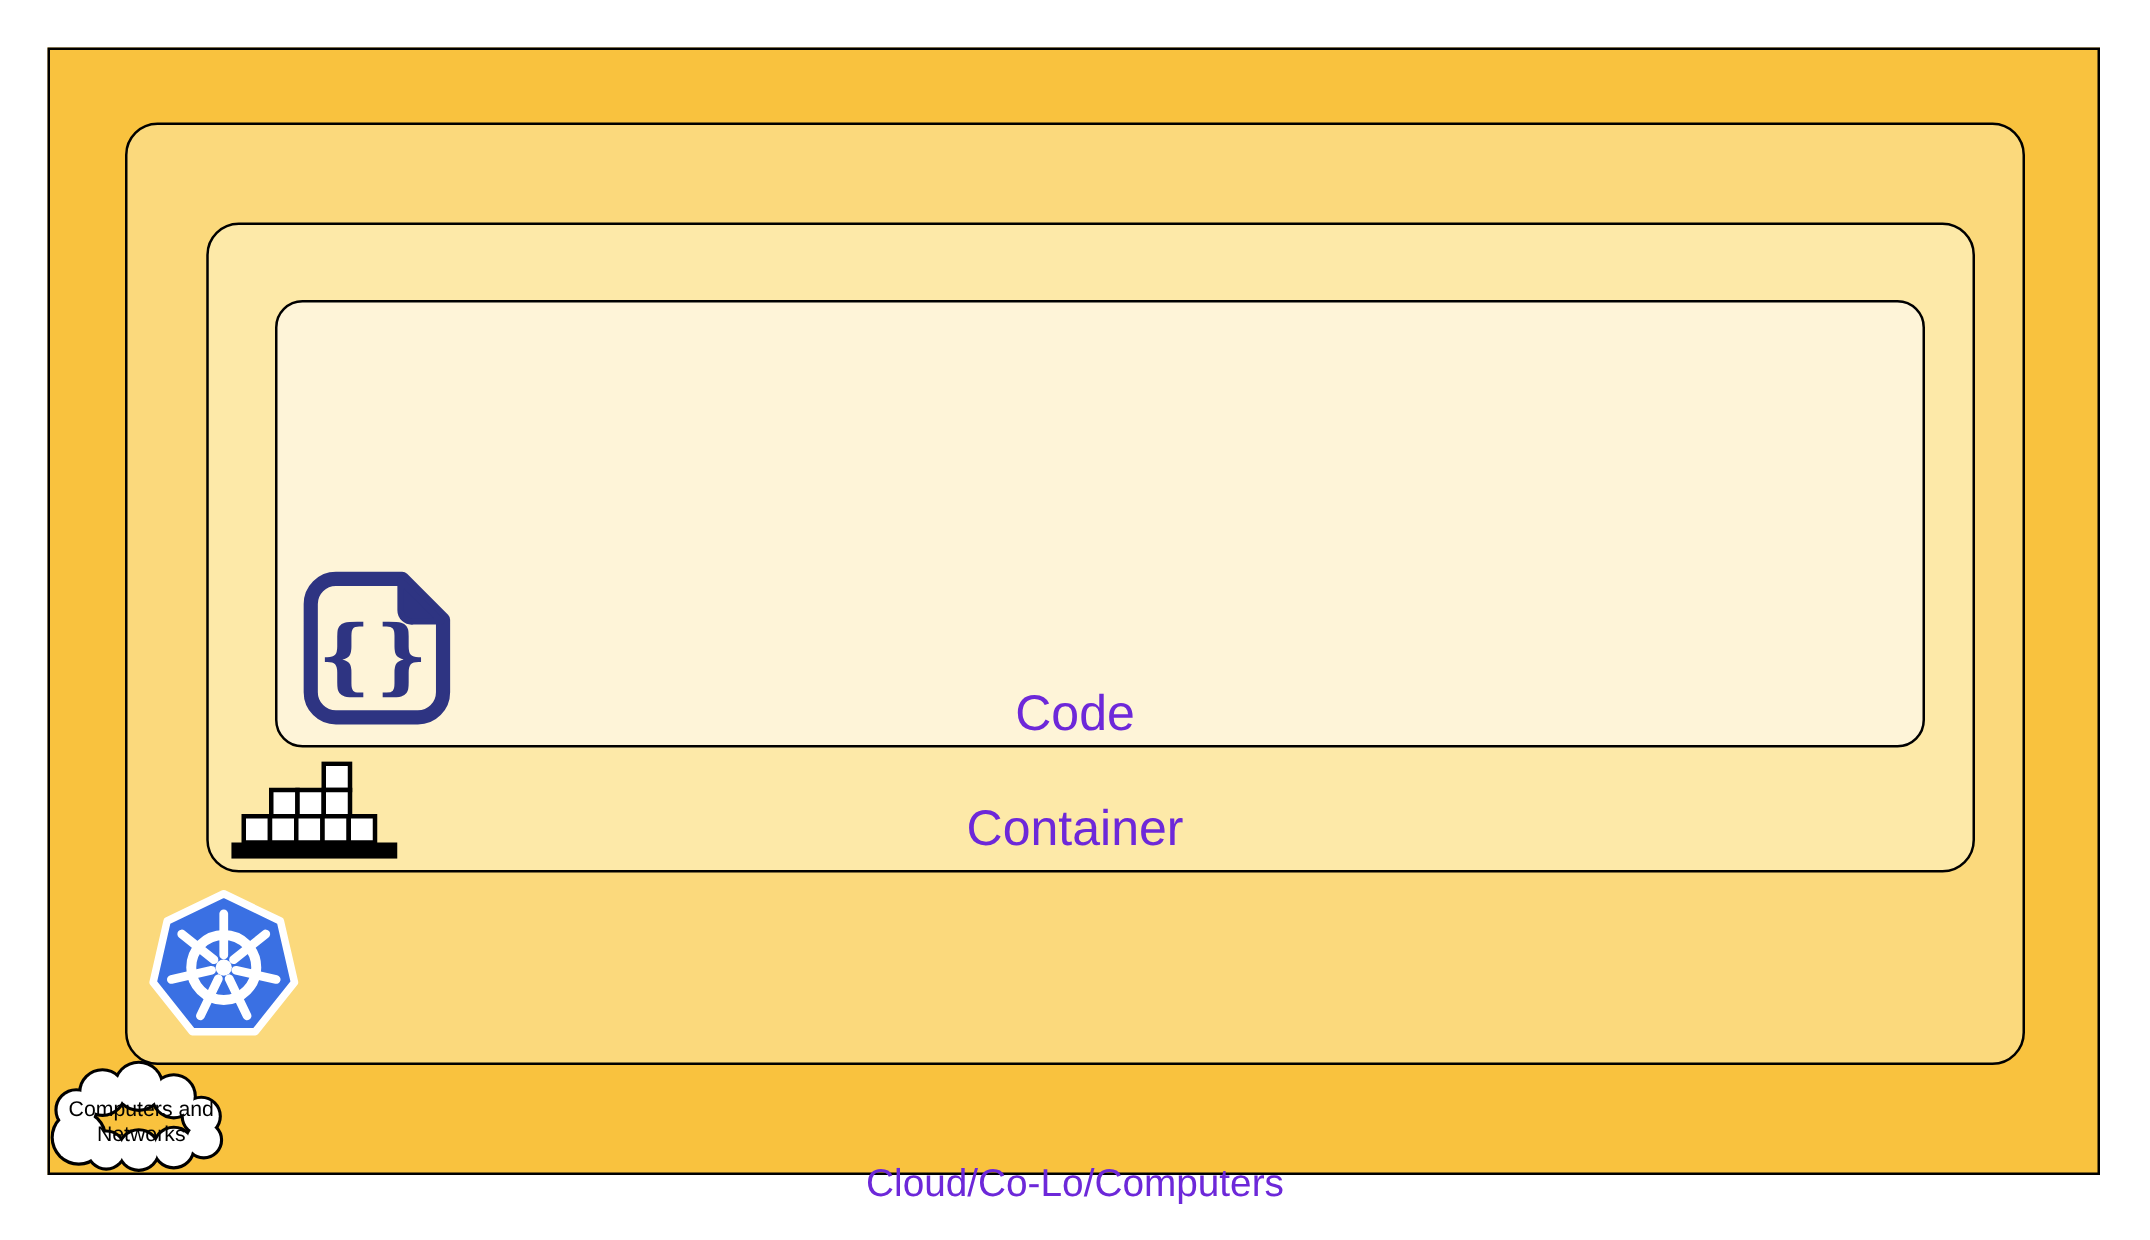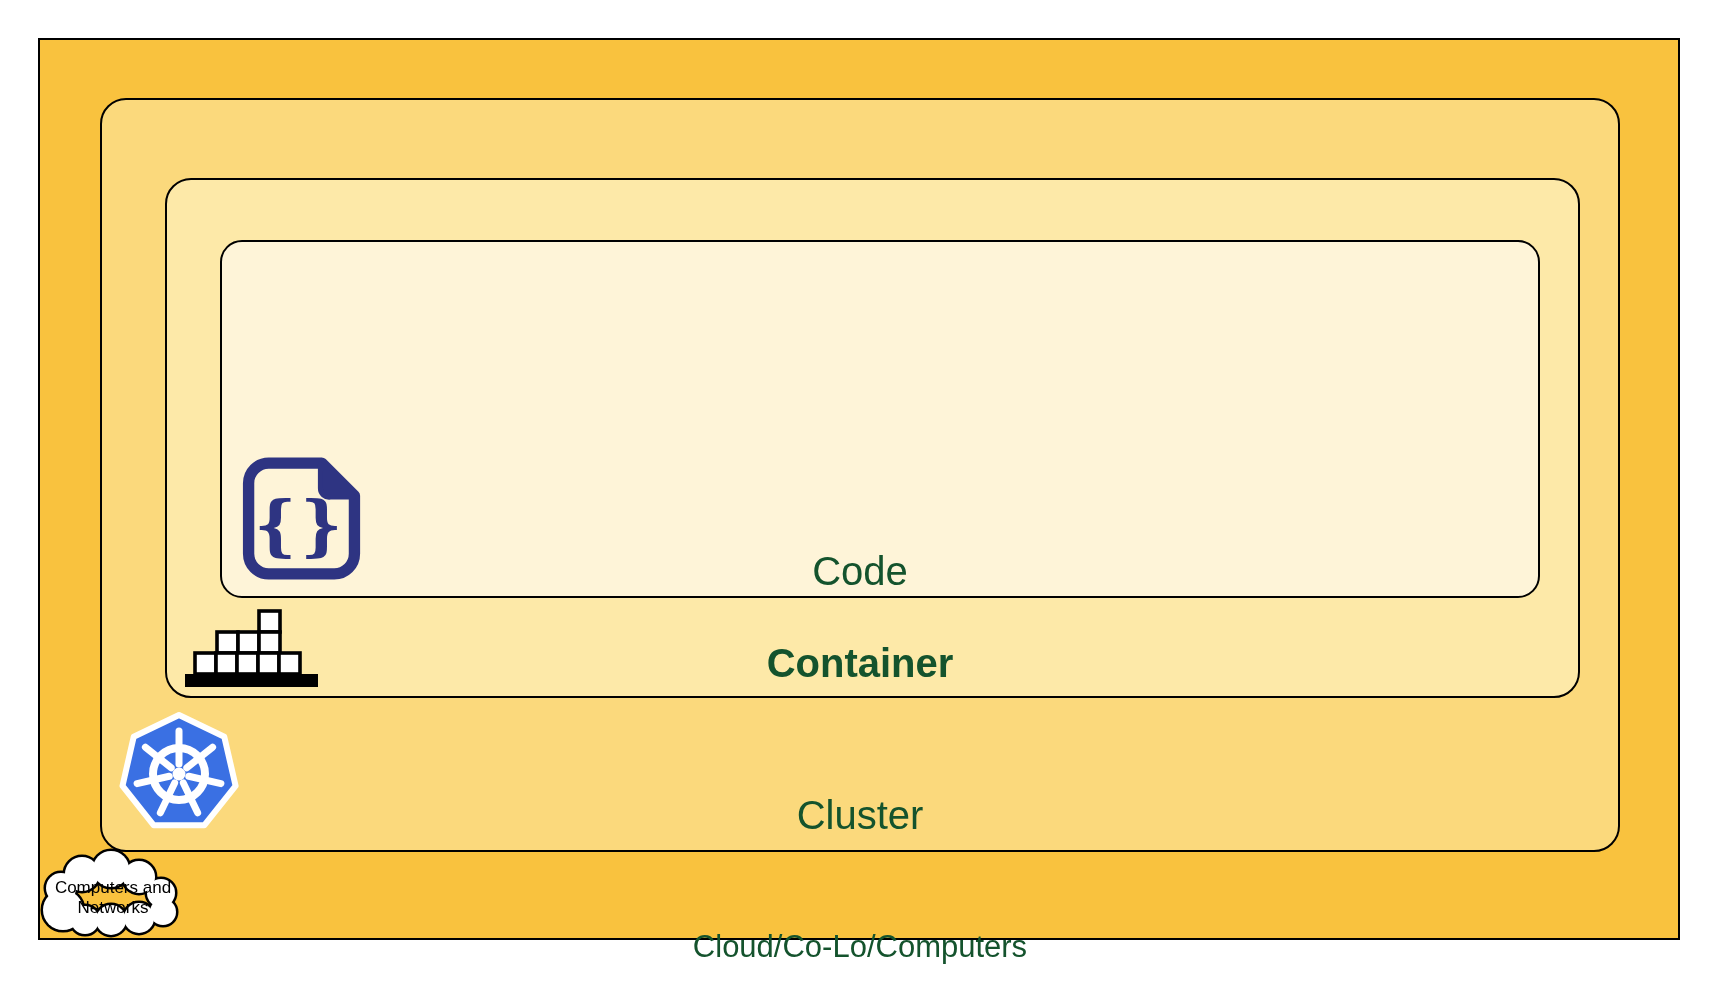--- a/index.html
+++ b/index.html
@@ -8,24 +8,24 @@
     font-family:"Liberation Sans", sans-serif; overflow:hidden;
   }
   .layer { position:absolute; box-sizing:border-box; border:2px solid #000000; }
   .layer-datacenter { left:38px;  top:38px;  width:1642px; height:902px; background:#F9C23E; border-radius:0; }
   .layer-cluster    { left:100px; top:98px;  width:1520px; height:754px; background:#FBD97C; border-radius:26px; }
   .layer-container  { left:165px; top:178px; width:1415px; height:520px; background:#FDE9A8; border-radius:26px; }
   .layer-code       { left:220px; top:240px; width:1320px; height:358px; background:#FEF4D8; border-radius:22px; }
 
   .label {
     position:absolute; left:0; width:1720px; text-align:center;
-    color:#14532d; font-size:40px; line-height:40px; white-space:pre;
+    color:#6d28d9; font-size:40px; line-height:40px; white-space:pre;
   }
   .label-code      { top:551px; }
-  .label-container { top:643px;font-weight:bold; }
+  .label-container { top:643px; }
   .label-cluster   { top:795px; }
   .label-datacenter{ top:852px; font-size:31px; line-height:38px; }
 
   .icon { position:absolute; }
   .icon-code      { left:236px; top:455px; width:126px; height:127px; }
   .icon-container { left:185px; top:609px; width:133px; height:78px;  }
   .icon-k8s       { left:118px; top:711px; width:122px; height:127px; }
   .icon-cloud     { left:36px;  top:848px; width:154px; height:94px;  }
 
   .braces {
@@ -39,21 +39,20 @@
 
 <div class="canvas">
 
   <div class="layer layer-datacenter"></div>
   <div class="layer layer-cluster"></div>
   <div class="layer layer-container"></div>
   <div class="layer layer-code"></div>
 
   <div class="label label-code">Code</div>
   <div class="label label-container">Container</div>
-  <div class="label label-cluster">Cluster</div>
   <div class="label label-datacenter">
     <div>Cloud/Co-Lo/Computers</div>
     
   </div>
 
   <svg class="icon icon-code" viewBox="0 0 100 100">
     <path d="M 68,6 H 26 A 16,16 0 0 0 10,22 V 78 A 16,16 0 0 0 26,94 H 78 A 16,16 0 0 0 94,78 V 32 Z" fill="none" stroke="#2E3482" stroke-width="9" stroke-linejoin="round"></path>
     <path d="M 67,7 L 93,33 L 75,33 A 7,7 0 0 1 67,26 Z" fill="#2E3482" stroke="#2E3482" stroke-width="4" stroke-linejoin="round"></path>
     <text class="braces" x="51" y="55" font-size="52" fill="#2E3482" text-anchor="middle" dominant-baseline="central">{}</text>
   </svg>

